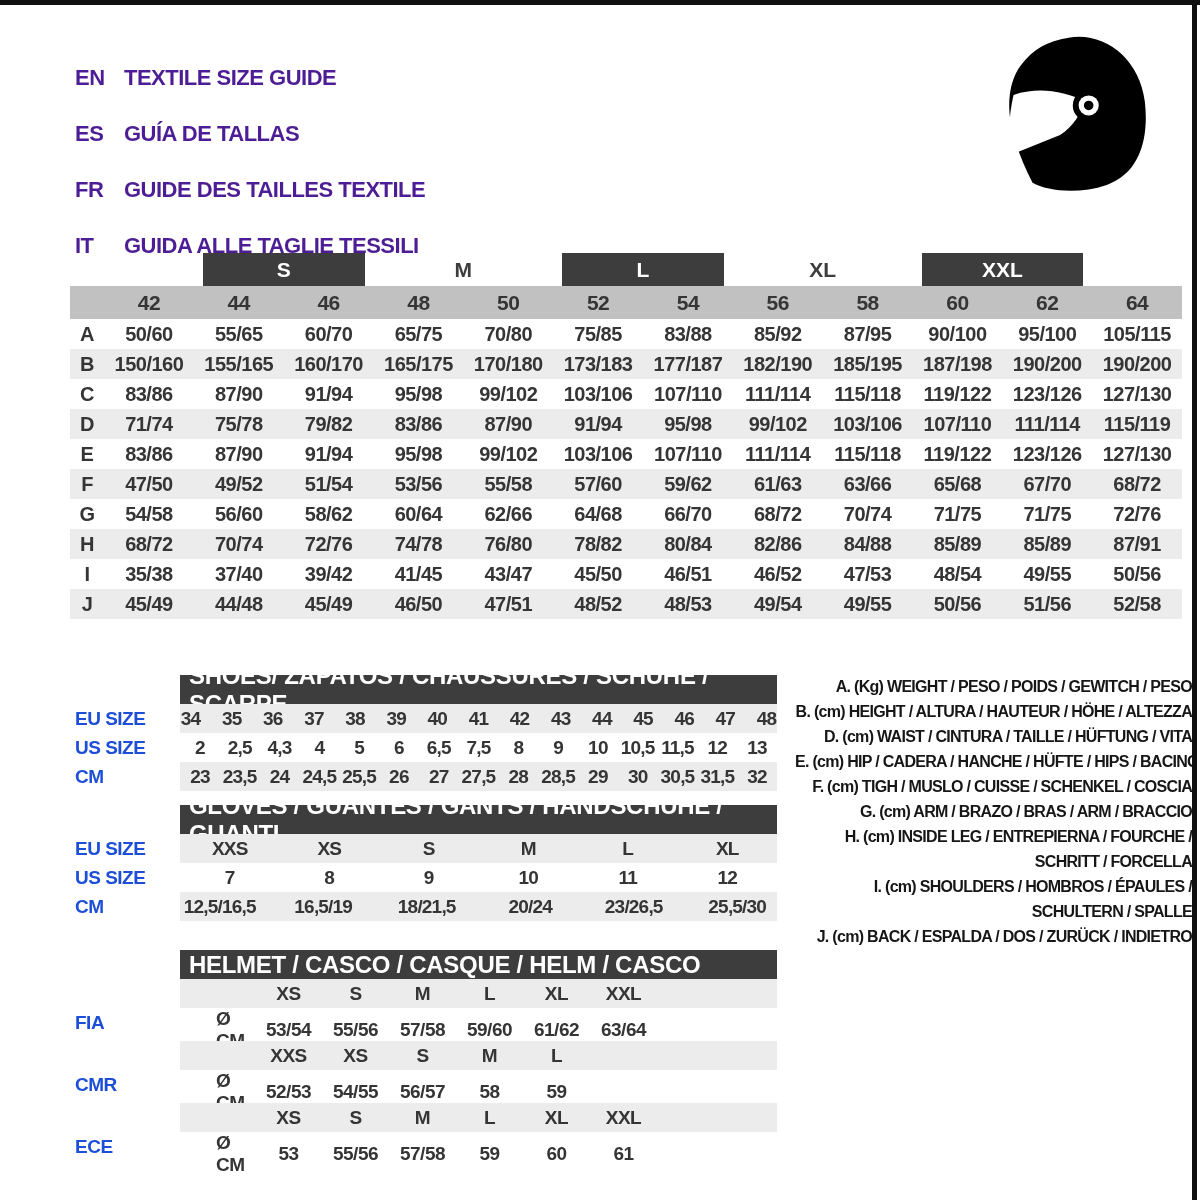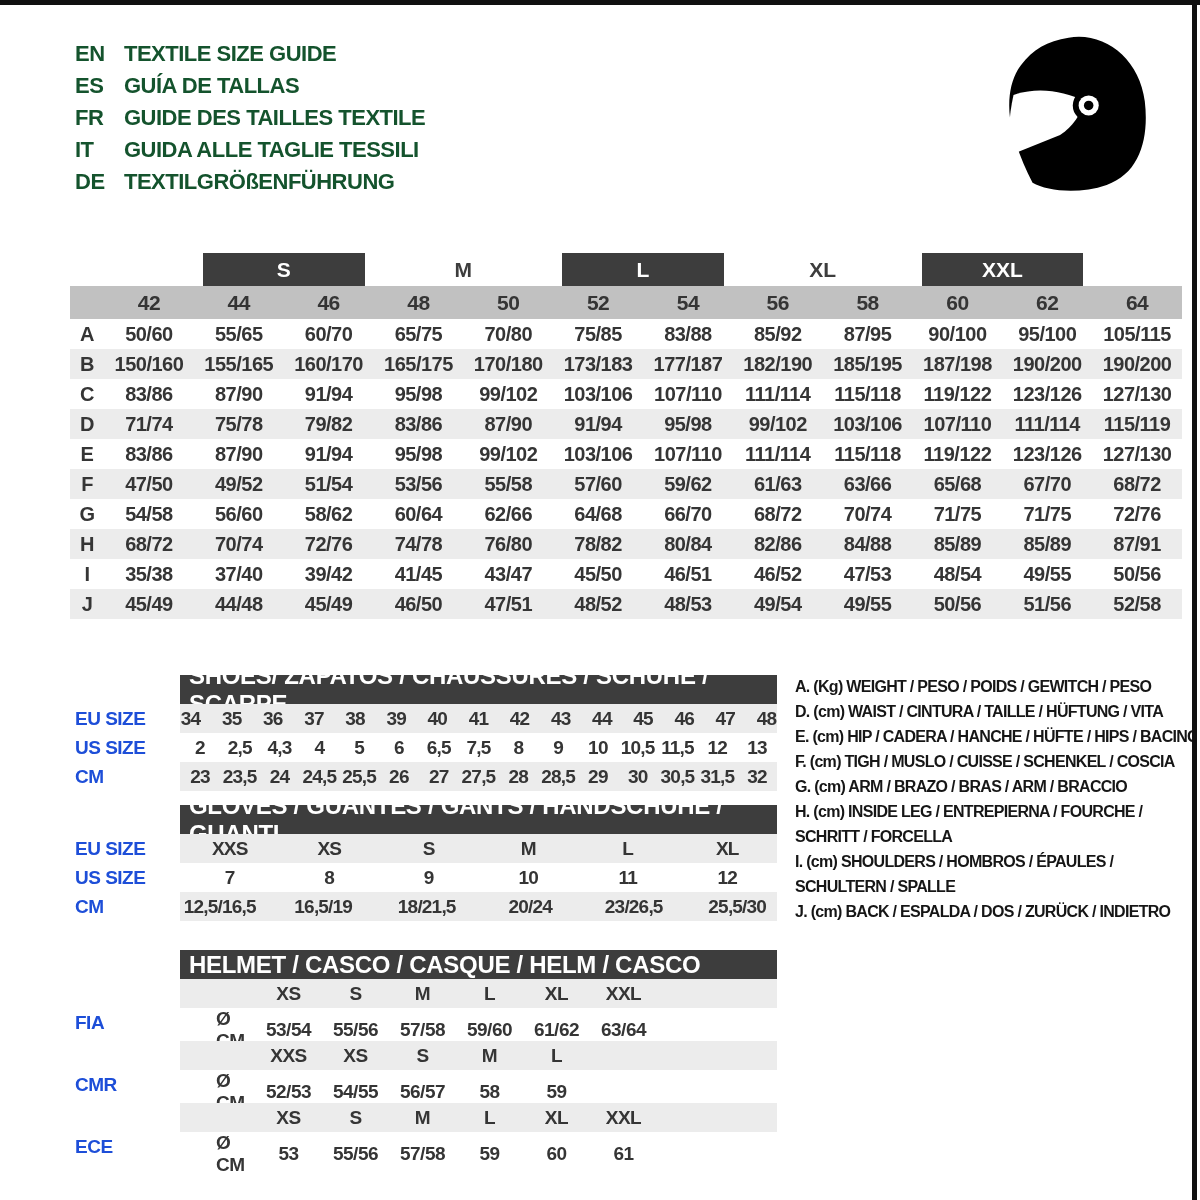--- a/index.html
+++ b/index.html
@@ -6,21 +6,21 @@
   body{
     width:1200px;height:1200px;position:relative;background:#ffffff;
     font-family:"Liberation Sans","DejaVu Sans",sans-serif;
     font-weight:bold;color:#2f2f2f;overflow:hidden;
   }
   .top-border{position:absolute;left:0;top:0;width:1200px;height:5px;background:#101010;}
   .right-border{position:absolute;left:1192px;top:0;width:5px;height:1200px;background:#101010;}
 
   
   .lang-block{position:absolute;left:75px;top:38px;}
-  .lang-row{display:flex;height:32px;align-items:center;font-size:22px;letter-spacing:-0.5px;color:#14532d;}
+  .lang-row{display:flex;height:32px;align-items:center;font-size:22px;letter-spacing:-0.5px;color:#4c1d95;margin-top:24px;}
   .lang-code{width:49px;flex:0 0 49px;}
 
   
   .helmet-icon{position:absolute;left:975px;top:25px;width:185px;height:180px;}
   .helmet-icon svg{width:100%;height:100%;}
 
   
   .main-table{position:absolute;left:70px;top:253px;width:1112px;}
   .mrow{display:grid;grid-template-columns:34px repeat(12,1fr);}
   .group-row{height:33px;}
@@ -49,21 +49,21 @@
   
   .hsection + .hsection{margin-top:4px;}
   .hrow{display:flex;height:29px;}
   .hcells{flex:1;display:grid;grid-template-columns:75px repeat(6,67px) 1fr;}
   .hrow-sizes .hcells{background:#ececec;}
   .hcell{display:flex;align-items:center;justify-content:center;font-size:19px;letter-spacing:-0.5px;color:#353535;}
   .hcell.unit{justify-content:flex-start;padding-left:6px;margin-left:30px;}
 
   
   .legend{position:absolute;left:795px;top:674px;width:397px;overflow:hidden;}
-  .legend-line{font-size:16px;line-height:25px;white-space:nowrap;letter-spacing:-0.7px;color:#161616;}
+  .legend-line{font-size:16px;line-height:25px;white-space:nowrap;letter-spacing:-0.7px;color:#161616;text-align:right;}
 </style>
 </head>
 <body>
 
 <div class="top-border"></div>
 <div class="right-border"></div>
 
 <div class="lang-block" id="lang-list">
     <div class="lang-row">
       <span class="lang-code">EN</span>
@@ -473,20 +473,23 @@
         </div>
       </div>
     </div>
 </div>
 
 <div class="legend" id="legend-list">
     <div class="legend-item">
       <div class="legend-line">A. (Kg) WEIGHT / PESO / POIDS / GEWITCH / PESO</div>
     </div>
     <div class="legend-item">
+      <div class="legend-line">B. (cm) HEIGHT / ALTURA / HAUTEUR / HÖHE / ALTEZZA</div>
+    </div>
+    <div class="legend-item">
       <div class="legend-line">D. (cm) WAIST / CINTURA / TAILLE / HÜFTUNG / VITA</div>
     </div>
     <div class="legend-item">
       <div class="legend-line">E. (cm) HIP / CADERA / HANCHE / HÜFTE / HIPS / BACINO</div>
     </div>
     <div class="legend-item">
       <div class="legend-line">F. (cm) TIGH / MUSLO / CUISSE / SCHENKEL / COSCIA</div>
     </div>
     <div class="legend-item">
       <div class="legend-line">G. (cm) ARM / BRAZO / BRAS / ARM / BRACCIO</div>

